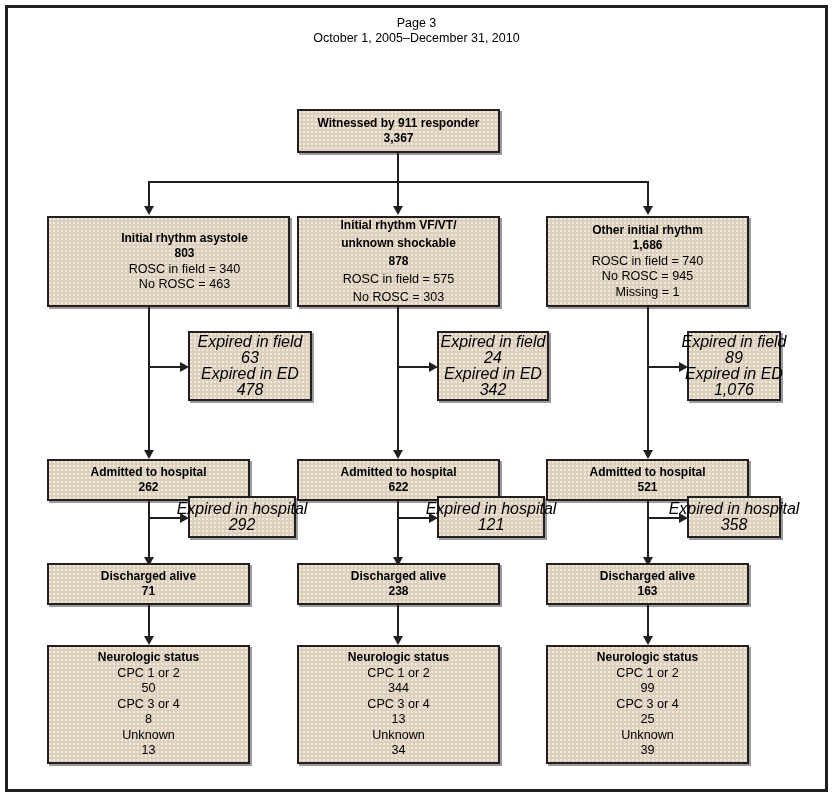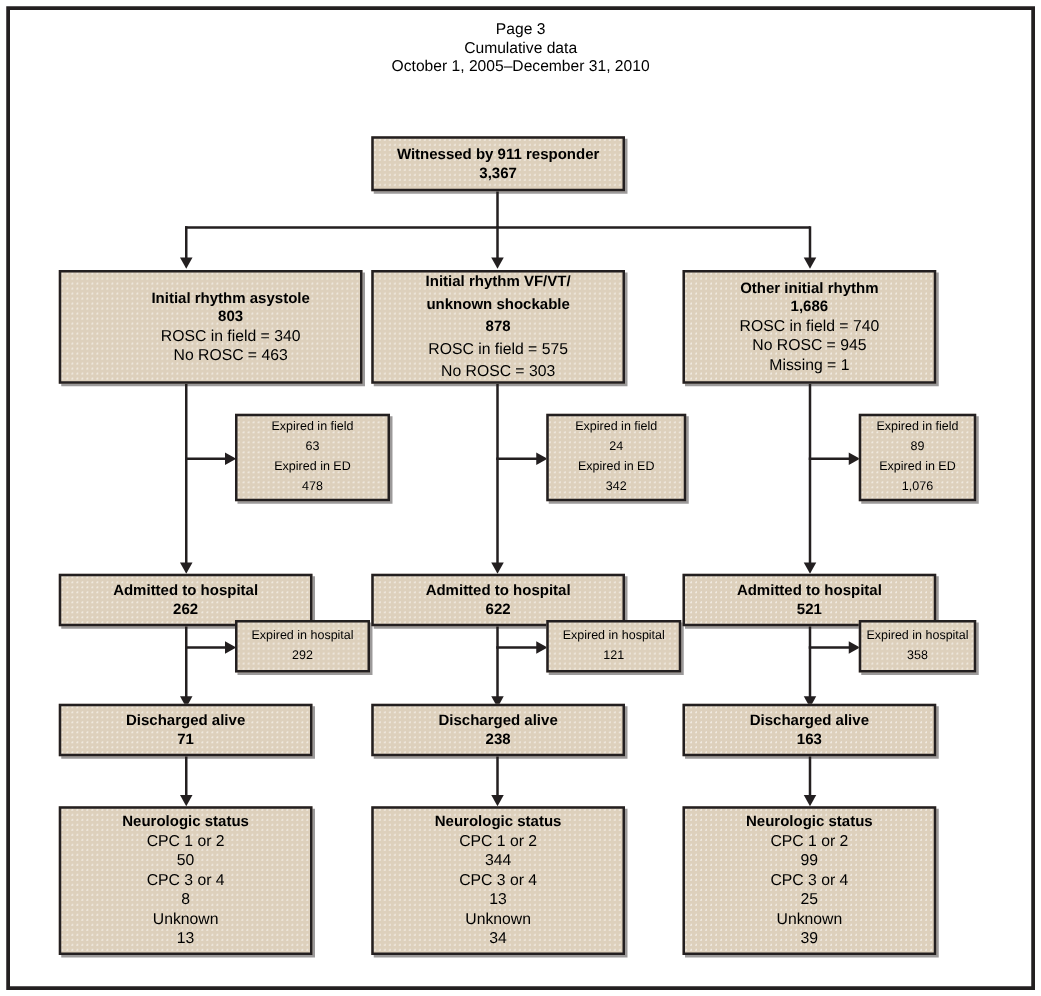--- a/index.html
+++ b/index.html
@@ -66,21 +66,21 @@
     text-align: center;
     z-index: 3;
   }
   .node .ln {
     display: block;
     line-height: 15.5px;
     white-space: nowrap;
   }
   .node.primary .ln { font-size: 12.6px; }
   .node.primary .ln.b { font-weight: bold; font-size: 12px; }
-  .node.side .ln { font-size: 10px; line-height: 16px; }
+  .node.side .ln { font-size: 16px; line-height: 16px; font-style: italic; }
 
   
   .vline, .hline {
     position: absolute;
     background: #231f20;
     z-index: 1;
   }
   .vline { width: 2px; }
   .hline { height: 2px; }
 
@@ -105,21 +105,20 @@
 </style>
 </head>
 <body>
 
 <div id="page">
 
   <div class="frame"></div>
 
   <div class="header">
     <div class="sub">Page 3</div>
-    <div class="sub">Cumulative data</div>
     <div class="sub">October 1, 2005–December 31, 2010</div>
   </div>
 
   <div class="node primary" style="left:297px; top:109px; width:203px; height:44px;">
     <span class="ln b">Witnessed by 911 responder</span>
     <span class="ln b">3,367</span>
   </div>
 
   <div class="vline" style="left:397px; top:153px; height:29px;"></div>
   <div class="hline" style="left:148px; top:181px; width:500px;"></div>

